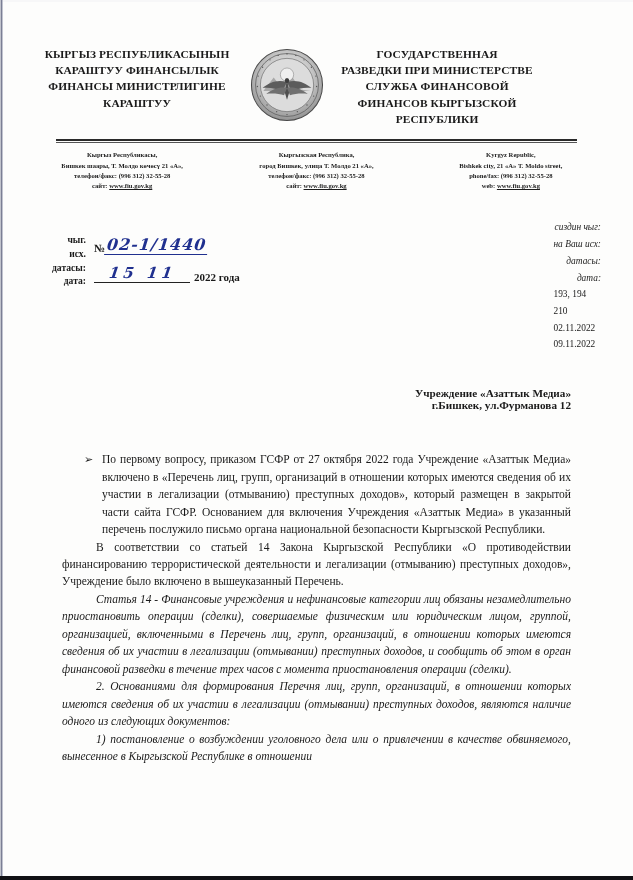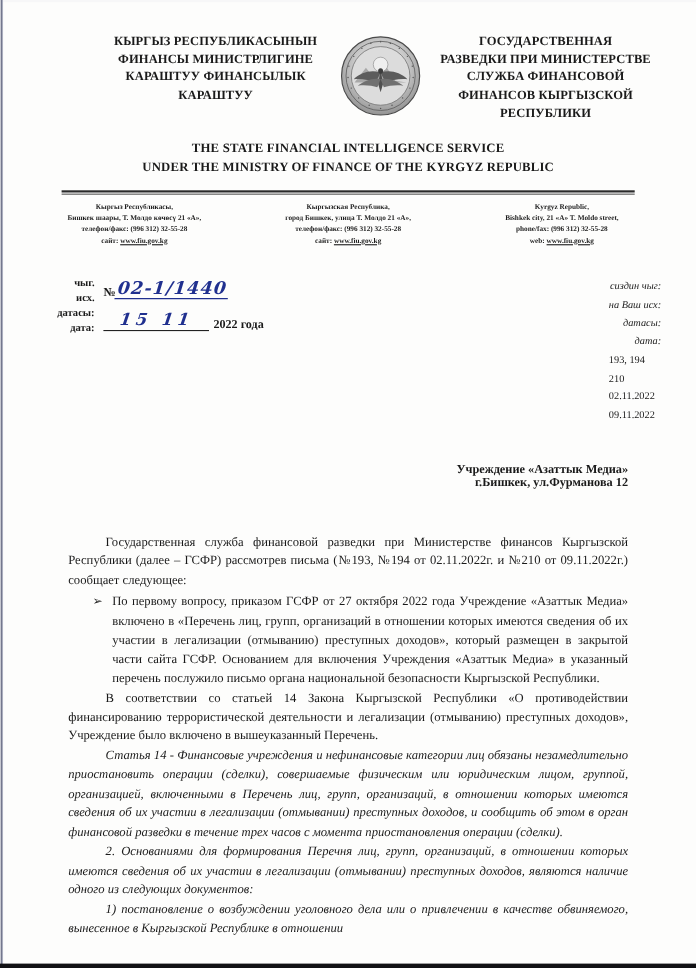--- a/index.html
+++ b/index.html
@@ -41,22 +41,22 @@
     left: 10px;
     top: 0;
     width: 613px;
     height: 876px;
   }
 
   
   .letterhead {
     display: flex;
     align-items: flex-start;
-    justify-content: flex-end;
-    padding: 28px 18px 0 18px;
+    justify-content: flex-start;
+    padding: 44px 18px 0 18px;
   }
   .lh-col {
     width: 218px;
     text-align: center;
     font-weight: bold;
     font-size: 11.4px;
     line-height: 1.42;
     letter-spacing: 0.1px;
   }
   .lh-col.left { text-align: center; padding-top: 2px; }
@@ -118,20 +118,21 @@
   .refs {
     display: flex;
     justify-content: space-between;
     margin: 26px 22px 0 22px;
   }
   .ref-left {
     display: flex;
     align-items: flex-start;
     font-size: 11px;
     font-weight: bold;
+    margin-top: 16px;
   }
   .ref-left .labels {
     text-align: right;
     line-height: 1.42;
     width: 54px;
     font-size: 9.6px;
   }
   .ref-left .values {
     margin-left: 8px;
     position: relative;
@@ -243,22 +244,22 @@
 <div class="page">
   <div class="edge-top"></div>
   <div class="edge-left"></div>
   <div class="edge-bottom"></div>
 
   <div class="sheet">
 
     <div class="letterhead">
       <div class="lh-col left">
         <div>КЫРГЫЗ РЕСПУБЛИКАСЫНЫН</div>
+        <div>КАРАШТУУ ФИНАНСЫЛЫК</div>
         <div>ФИНАНСЫ МИНИСТРЛИГИНЕ</div>
-        <div>КАРАШТУУ ФИНАНСЫЛЫК</div>
         <div>КАРАШТУУ</div>
       </div>
 
       <div class="lh-emblem">
         <div class="emblem">
           <svg viewBox="0 0 100 100" width="74" height="74" aria-hidden="true">
             <defs>
               <radialGradient id="seal" cx="50%" cy="40%" r="62%">
                 <stop offset="0%" stop-color="#f2f2f2"></stop>
                 <stop offset="55%" stop-color="#c9c9c9"></stop>
@@ -306,24 +307,20 @@
 
       <div class="lh-col right">
         <div>ГОСУДАРСТВЕННАЯ</div>
         <div>РАЗВЕДКИ ПРИ МИНИСТЕРСТВЕ</div>
         <div>СЛУЖБА ФИНАНСОВОЙ</div>
         <div>ФИНАНСОВ КЫРГЫЗСКОЙ</div>
         <div>РЕСПУБЛИКИ</div>
       </div>
     </div>
 
-    <div class="eng-title">
-      <div>THE STATE FINANCIAL INTELLIGENCE SERVICE</div>
-      <div>UNDER THE MINISTRY OF FINANCE OF THE KYRGYZ REPUBLIC</div>
-    </div>
 
     <div class="rule-wrap">
       <div class="rule-thick"></div>
       <div class="rule-thin"></div>
     </div>
 
     <div class="addresses">
       <div class="addr-col">
         <div>Кыргыз Республикасы,</div>
         <div>Бишкек шаары, Т. Молдо көчөсү 21 «А»,</div>
@@ -390,21 +387,20 @@
         </div>
       </div>
     </div>
 
     <div class="addressee">
       <div>Учреждение «Азаттык Медиа»</div>
       <div class="line2">г.Бишкек, ул.Фурманова 12</div>
     </div>
 
     <div class="body">
-      <p>Государственная служба финансовой разведки при Министерстве финансов Кыргызской Республики (далее – ГСФР) рассмотрев письма (№193, №194 от 02.11.2022г. и №210 от 09.11.2022г.) сообщает следующее:</p>
 
       <div class="bullet-item">
         <span class="bmark">➢</span>
         <span class="btext">По первому вопросу, приказом ГСФР от 27 октября 2022 года Учреждение «Азаттык Медиа» включено в «Перечень лиц, групп, организаций в отношении которых имеются сведения об их участии в легализации (отмыванию) преступных доходов», который размещен в закрытой части сайта ГСФР. Основанием для включения Учреждения «Азаттык Медиа» в указанный перечень послужило письмо органа национальной безопасности Кыргызской Республики.</span>
       </div>
 
       <p>В соответствии со статьей 14 Закона Кыргызской Республики «О противодействии финансированию террористической деятельности и легализации (отмыванию) преступных доходов», Учреждение было включено в вышеуказанный Перечень.</p>
       <p class="ital">Статья 14 - Финансовые учреждения и нефинансовые категории лиц обязаны незамедлительно приостановить операции (сделки), совершаемые физическим или юридическим лицом, группой, организацией, включенными в Перечень лиц, групп, организаций, в отношении которых имеются сведения об их участии в легализации (отмывании) преступных доходов, и сообщить об этом в орган финансовой разведки в течение трех часов с момента приостановления операции (сделки).</p>
       <p class="ital">2. Основаниями для формирования Перечня лиц, групп, организаций, в отношении которых имеются сведения об их участии в легализации (отмывании) преступных доходов, являются наличие одного из следующих документов:</p>
       <p class="ital">1) постановление о возбуждении уголовного дела или о привлечении в качестве обвиняемого, вынесенное в Кыргызской Республике в отношении</p>

